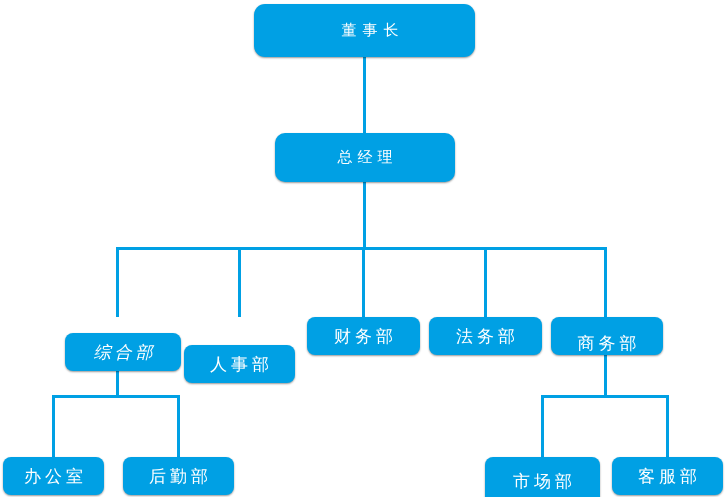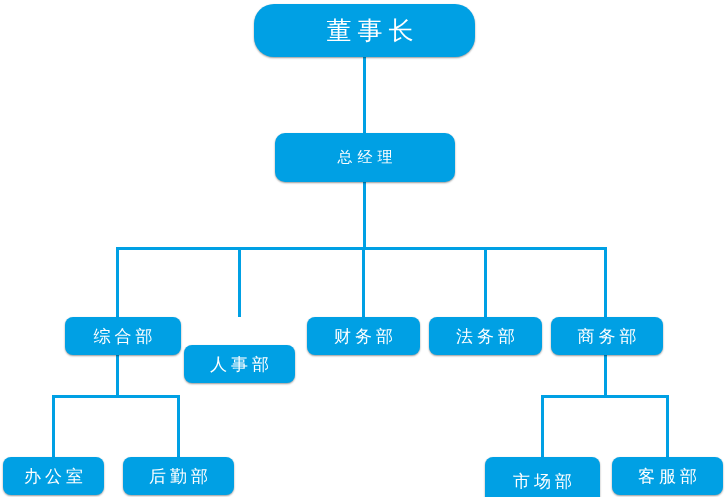--- a/index.html
+++ b/index.html
@@ -27,22 +27,22 @@
     color: #FFFFFF;
     display: flex;
     align-items: center;
     justify-content: center;
     box-shadow: 0 1px 2px rgba(0,0,0,0.40);
     box-sizing: border-box;
     cursor: default;
     white-space: nowrap;
   }
   .lv1 {
-    border-radius: 20px;
-    font-size: 25px;
+    border-radius: 11px;
+    font-size: 15px;
     letter-spacing: 6px;
     padding-left: 17px;
   }
   .lv2 {
     border-radius: 10px;
     font-size: 15px;
     letter-spacing: 5px;
     padding-left: 5px;
   }
   .lv3, .lv4 {
@@ -77,37 +77,37 @@
   <div class="line v" style="left:666px; top:395px; height:62px;"></div>
 
   <div class="node lv1" style="left:254px; top:4px; width:221px; height:53px;">
     <span>董事长</span>
   </div>
 
   <div class="node lv2" style="left:275px; top:133px; width:180px; height:49px;">
     <span>总经理</span>
   </div>
 
-  <div class="node lv3" style="left:65px; top:317px; width:116px; height:38px;">
+  <div class="node lv3" style="left:65px; top:333px; width:116px; height:38px;font-style:italic;">
     <span>综合部</span>
   </div>
 
   <div class="node lv3" style="left:184px; top:317px; width:111px; height:38px;margin-top:28px;">
     <span>人事部</span>
   </div>
 
   <div class="node lv3" style="left:307px; top:317px; width:113px; height:38px;">
     <span>财务部</span>
   </div>
 
   <div class="node lv3" style="left:429px; top:317px; width:113px; height:38px;">
     <span>法务部</span>
   </div>
 
-  <div class="node lv3" style="left:551px; top:317px; width:112px; height:38px;">
+  <div class="node lv3" style="left:551px; top:317px; width:112px; height:38px;align-items:flex-end;">
     <span>商务部</span>
   </div>
 
   <div class="node lv4" style="left:3px; top:457px; width:101px; height:38px;">
     <span>办公室</span>
   </div>
 
   <div class="node lv4" style="left:123px; top:457px; width:111px; height:38px;">
     <span>后勤部</span>
   </div>

